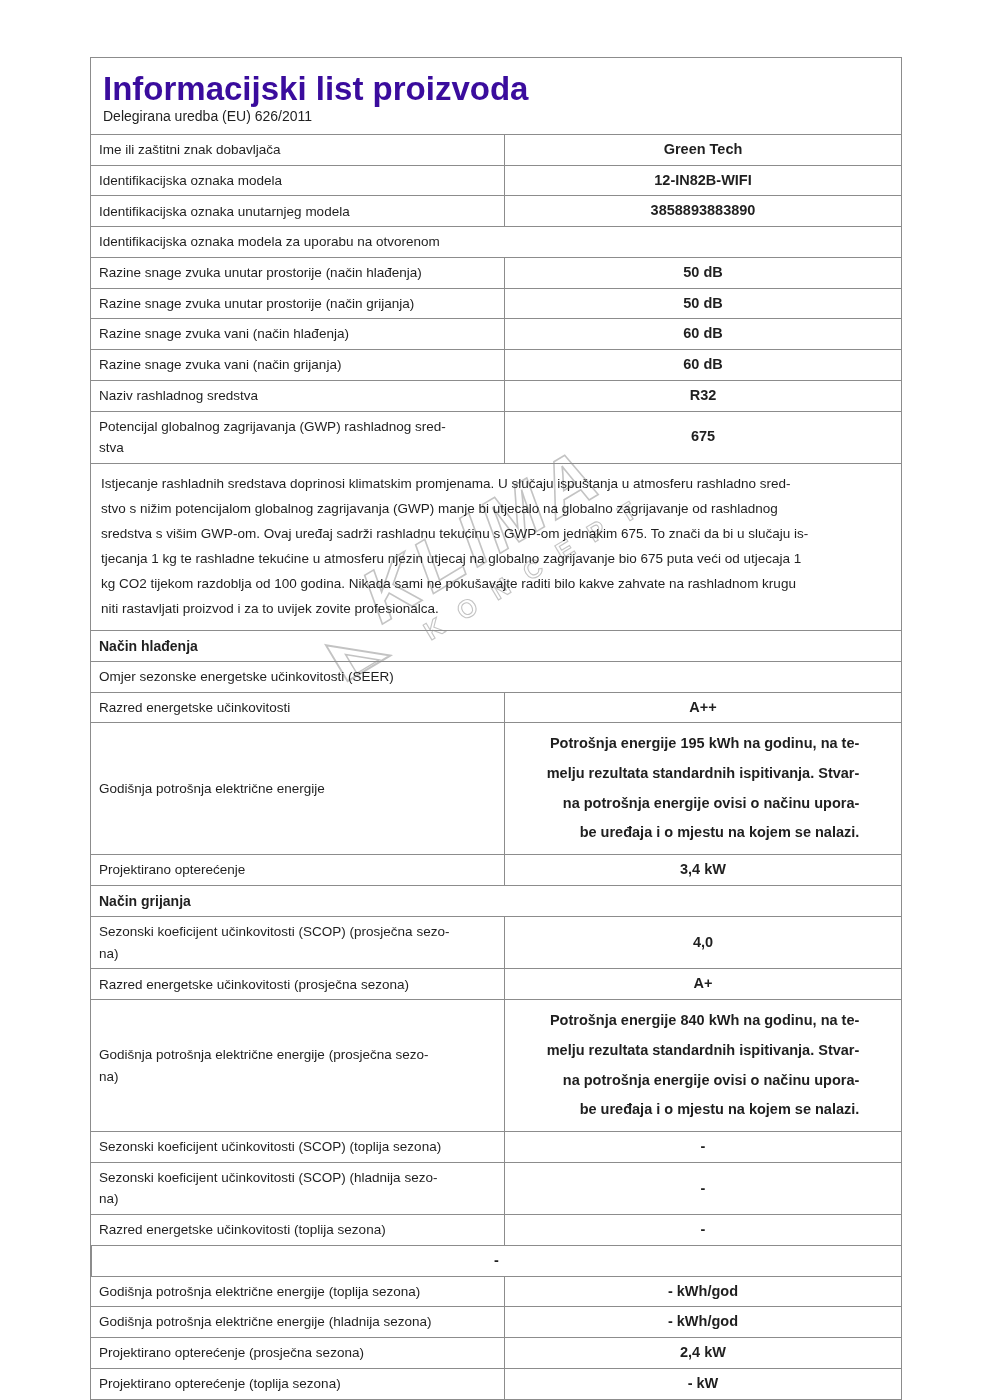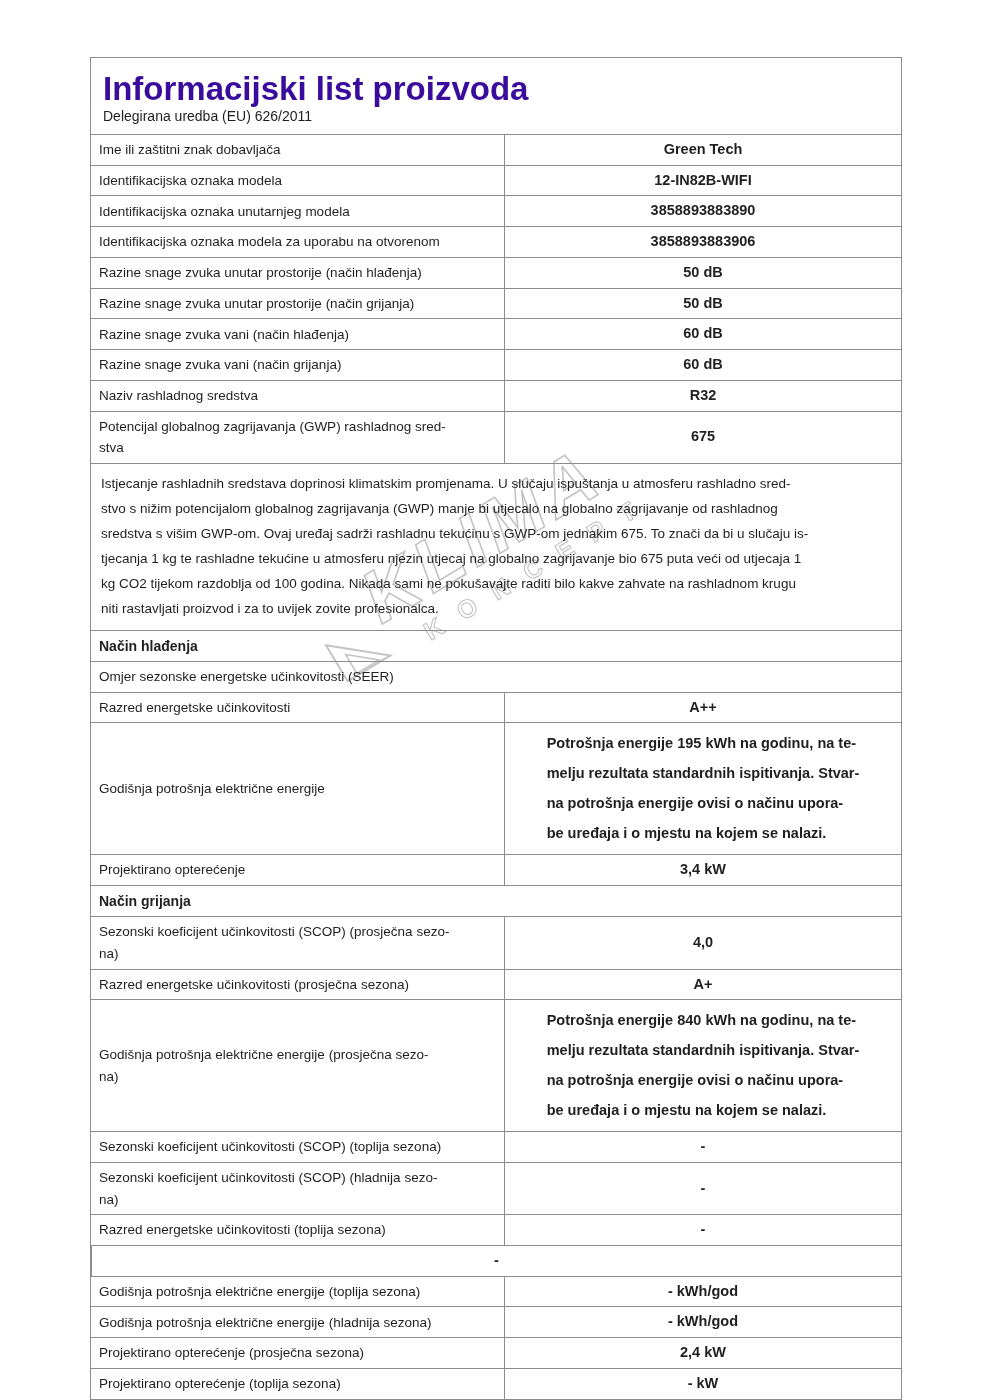--- a/index.html
+++ b/index.html
@@ -56,21 +56,21 @@
     display: flex;
     flex-direction: column;
     justify-content: center;
   }
   .value {
     flex: 1 1 auto;
     border-left: 1px solid #8c8c8c;
     display: flex;
     align-items: center;
     justify-content: center;
-    text-align: left;
+    text-align: right;
     font-weight: bold;
     font-size: 14.5px;
     line-height: 1.5;
   }
   .value.multi { line-height: 2.05; padding-top: 6px; padding-bottom: 6px; }
   .section-row .cell {
     width: 100%;
     font-weight: bold;
     font-size: 14px;
   }
@@ -155,21 +155,20 @@
           <div class="row">
             <div class="cell label">Identifikacijska oznaka modela</div>
             <div class="cell value">12-IN82B-WIFI</div>
           </div>
           <div class="row">
             <div class="cell label">Identifikacijska oznaka unutarnjeg modela</div>
             <div class="cell value">3858893883890</div>
           </div>
           <div class="row">
             <div class="cell label">Identifikacijska oznaka modela za uporabu na otvorenom</div>
-            <div class="cell value">3858893883906</div>
           </div>
           <div class="row">
             <div class="cell label">Razine snage zvuka unutar prostorije (način hlađenja)</div>
             <div class="cell value">50 dB</div>
           </div>
           <div class="row">
             <div class="cell label">Razine snage zvuka unutar prostorije (način grijanja)</div>
             <div class="cell value">50 dB</div>
           </div>
           <div class="row">

